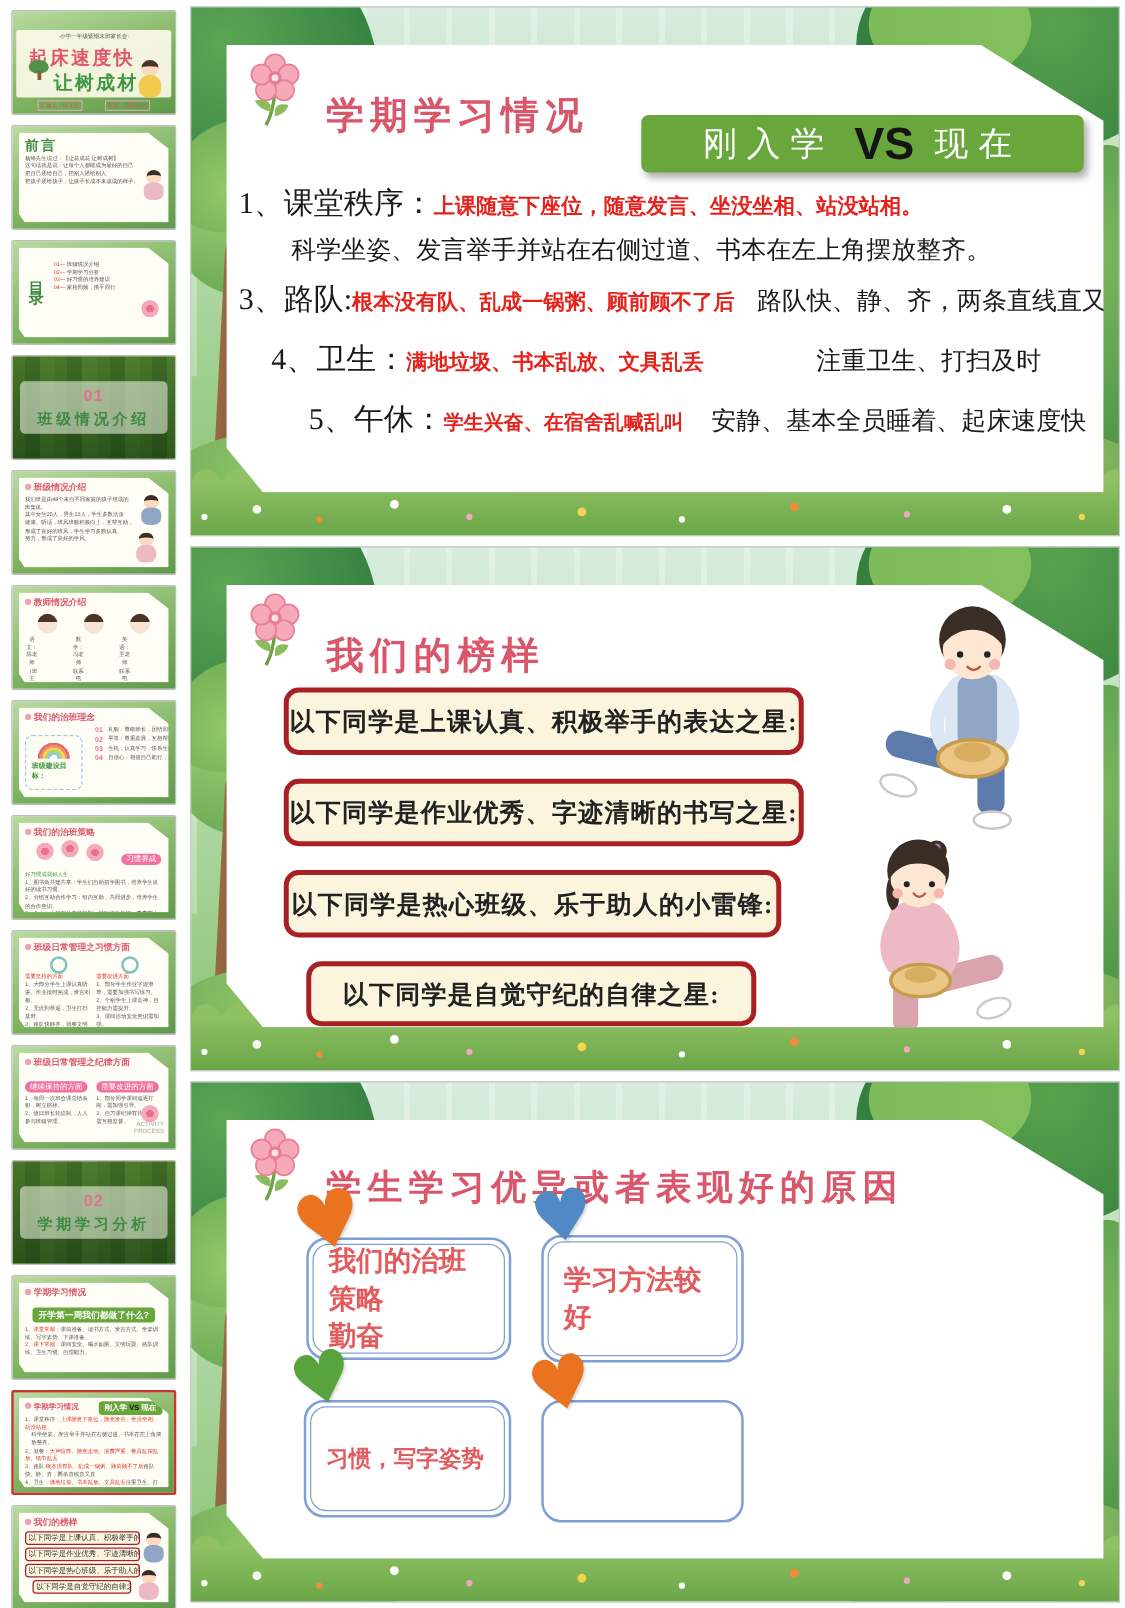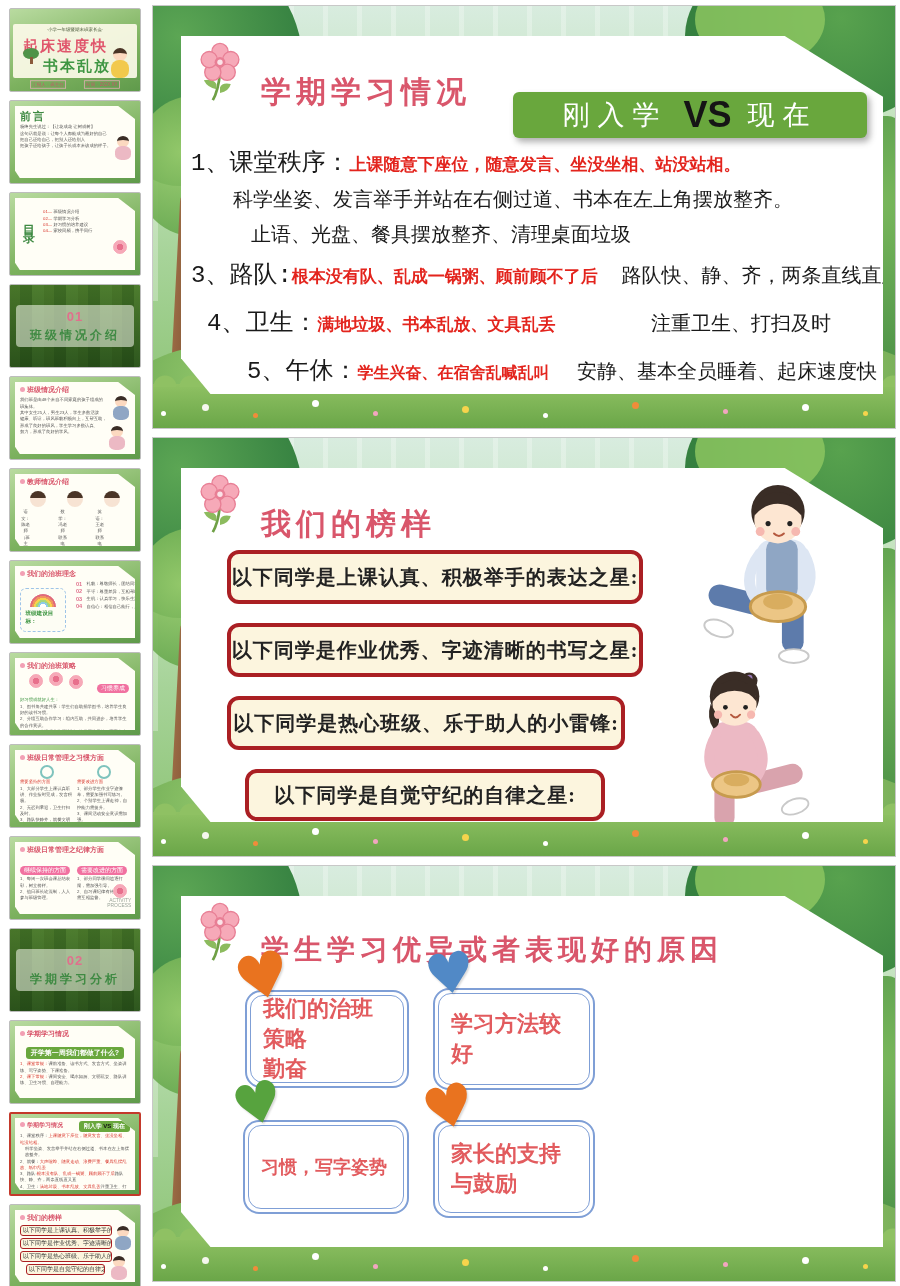--- a/index.html
+++ b/index.html
@@ -105,21 +105,21 @@
     clip-path:polygon(0 0,86% 0,100% 17%,100% 100%,4.2% 100%,0 90%);}
   .flower-ic{position:absolute;left:12px;top:6px;width:54px;height:64px;}
   .stitle{position:absolute;left:80px;top:16px;font-size:30px;font-weight:bold;color:#d9566b;letter-spacing:5px;
     font-family:"Liberation Serif",serif;}
   
   .vs-banner{position:absolute;left:332px;top:56px;width:354px;height:46px;background:#69a73d;border-radius:6px;
     box-shadow:3px 4px 6px rgba(80,80,80,.45);display:flex;align-items:center;justify-content:center;gap:16px;}
   .vs-banner .w{color:#fff;font-size:27px;letter-spacing:8px;}
   .vs-banner .vs{color:#151515;font-size:36px;font-weight:bold;letter-spacing:0;}
   .s1list{position:absolute;left:10px;top:110px;right:6px;font-family:"Liberation Serif",serif;}
-  .s1line{white-space:nowrap;font-family:Liberation Mono, monospace;}
+  .s1line{white-space:nowrap;}
   .lab{font-size:24px;color:#1a1a1a;}
   .bad{font-size:17px;color:#e3241d;font-weight:bold;}
   .good{font-size:20px;color:#1a1a1a;}
   
   .sbox{position:absolute;background:#fcf5de;border:4px solid #aa1f23;border-radius:12px;
     display:flex;align-items:center;justify-content:center;font-size:20px;font-weight:bold;color:#222;
     font-family:"Liberation Serif",serif;letter-spacing:1px;white-space:nowrap;}
   .kidsvg{position:absolute;}
   
   .card{position:absolute;border:2px solid #7f9fd6;border-radius:16px;background:#fff;}
@@ -131,21 +131,21 @@
 </style>
 </head>
 <body>
 
 <aside class="sidebar">
 
   <div class="thumb">
     <div class="t1band">
       <div class="t1top">·小学一年级暨期末班家长会·</div>
       <div class="t1a">起床速度快</div>
-      <div class="t1b">书本乱放</div>
+      <div class="t1b">让树成材</div>
       <div class="t1foot">
         <span>汇报人：班主任</span>
         <span>时间：202X.XX</span>
       </div>
       <div class="t1tree">
           <i class="c" style="position:absolute;left:0;top:0;width:16px;height:11px;border-radius:50%;background:#4e9348;"></i>
           <i class="t" style="position:absolute;left:7px;top:9px;width:3px;height:7px;background:#8a5a3b;"></i>
         </div>
       <div class="t1girl">
           <i class="h"></i>
@@ -427,28 +427,25 @@
         <span class="vs">VS</span>
         <span class="w">现在</span>
       </div>
       <div class="s1list">
         <div class="s1line">
           <span class="lab">1、课堂秩序：</span><span class="bad">上课随意下座位，随意发言、坐没坐相、站没站相。</span>
         </div>
         <div class="s1line" style="margin:8px 0 0 42px;">
           <span class="good">科学坐姿、发言举手并站在右侧过道、书本在左上角摆放整齐。</span>
         </div>
-        <div class="s1line" style="margin:8px 0 0 60px;">
-          <span class="good">止语、光盘、餐具摆放整齐、清理桌面垃圾</span>
-        </div>
         <div class="s1line" style="margin-top:10px;">
           <span class="lab">3、路队:</span><span class="bad">根本没有队、乱成一锅粥、顾前顾不了后</span>
           <span class="good" style="margin-left:14px;">路队快、静、齐，两条直线直又直</span>
         </div>
-        <div class="s1line" style="margin:16px 0 0 16px;">
+        <div class="s1line" style="margin:16px 0 0 26px;">
           <span class="lab">4、卫生：</span><span class="bad">满地垃圾、书本乱放、文具乱丢</span>
           <span class="good" style="margin-left:86px;">注重卫生、打扫及时</span>
         </div>
         <div class="s1line" style="margin:16px 0 0 56px;">
           <span class="lab">5、午休：</span><span class="bad" style="font-size:16px;">学生兴奋、在宿舍乱喊乱叫</span>
           <span class="good" style="margin-left:18px;">安静、基本全员睡着、起床速度快</span>
         </div>
       </div>
     </div>
   </section>
@@ -591,22 +588,18 @@
         </div>
         <span class="heart" style="left: -10px; top: -38px; transform: rotate(-8deg); font-size: 56px; color: rgb(81, 137, 198);">♥</span>
       </div>
       <div class="card" style="left:62px;top:224px;width:162px;height:90px;">
         <div class="inner" style="font-size:18px;">
             <div>习惯，写字姿势</div>
         </div>
         <span class="heart" style="left: -12px; top: -40px; font-size: 56px; color: rgb(87, 163, 62);">♥</span>
       </div>
       <div class="card" style="left:252px;top:224px;width:158px;height:94px;">
-        <div class="inner" style="font-size:22px;">
-          <div>家长的支持</div>
-            <div>与鼓励</div>
-        </div>
         <span class="heart" style="left: -12px; top: -38px; font-size: 58px; color: rgb(233, 115, 31);">♥</span>
       </div>
     </div>
   </section>
 
 </main>
 
 </body></html>

